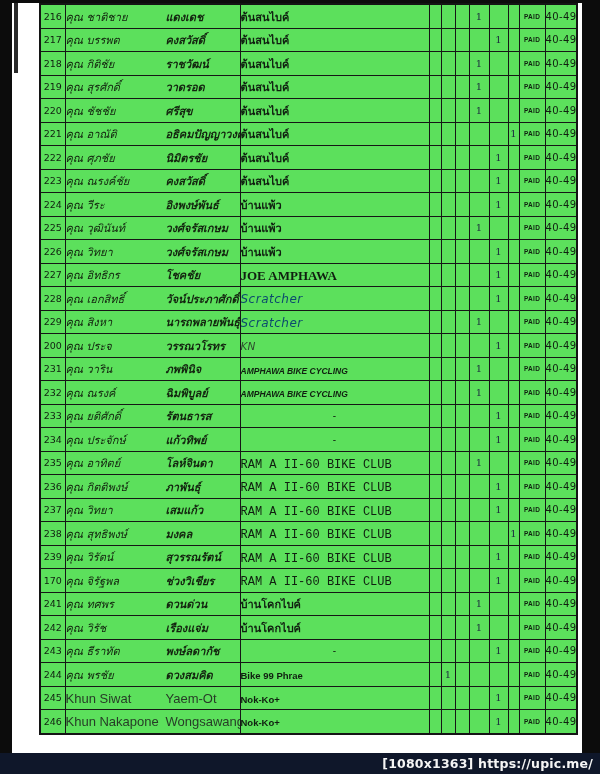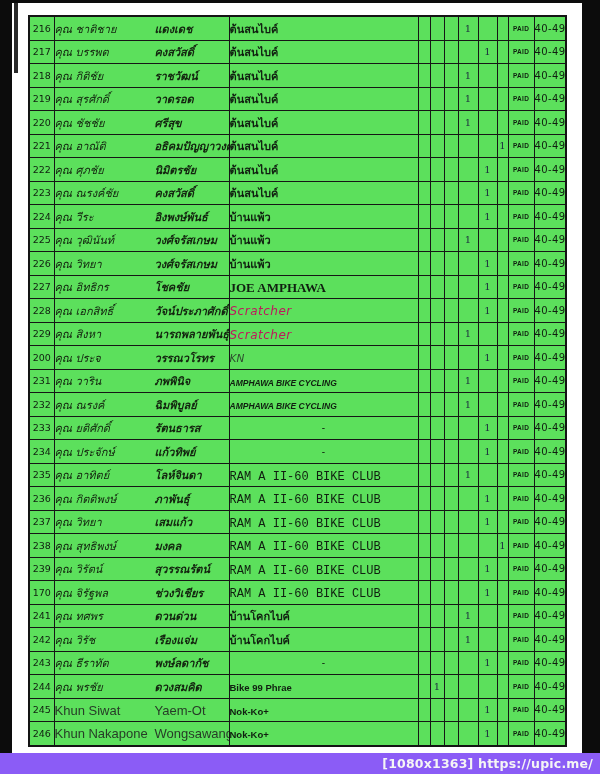--- a/index.html
+++ b/index.html
@@ -5,48 +5,47 @@
   html,body{margin:0;padding:0;}
   body{
     width:600px;height:774px;position:relative;background:#ffffff;
     font-family:"Liberation Sans",sans-serif;overflow:hidden;
   }
   .frame-left{position:absolute;left:0;top:0;width:12px;height:774px;background:#0c0c0c;}
   .frame-right{position:absolute;left:582px;top:0;width:18px;height:774px;background:#0c0c0c;}
   .frame-top{position:absolute;left:0;top:0;width:600px;height:3px;background:#0c0c0c;}
   .shadow-strip{position:absolute;left:14px;top:3px;width:4px;height:70px;background:#2a2a2a;}
   .footer-bar{
-    position:absolute;left:0;top:753px;width:600px;height:21px;background:#8b5cf6;
+    position:absolute;left:0;top:753px;width:600px;height:21px;background:#0f172a;
     color:#f5f5f5;text-align:right;box-sizing:border-box;padding-right:7px;
     font-family:"DejaVu Sans",sans-serif;font-size:12.5px;font-weight:bold;line-height:21px;
     letter-spacing:0.2px;
   }
   table.grid{
-    position:absolute;left:28px;top:3px;width:539px;
+    position:absolute;left:39px;top:3px;width:539px;
     border-collapse:collapse;table-layout:fixed;
     border:2.5px solid #141414;
-    margin-top:12px;
   }
   table.grid td{
     border:1.6px solid #161616;background:#5ce05c;height:22.5px;
     padding:0;overflow:hidden;white-space:nowrap;vertical-align:middle;
   }
   td.no{font-size:9.5px;text-align:center;font-family:"DejaVu Sans",sans-serif;color:#101f10;}
   td.namecell{padding-left:6px;}
   .fname{display:inline-block;width:100px;font-family:"DejaVu Serif",serif;
     font-style:italic;font-weight:normal;font-size:11px;color:#13240f;}
   .lname{font-family:"DejaVu Serif",serif;font-style:italic;font-weight:bold;
     font-size:11px;color:#13240f;}
   .name-en .fname,.name-en .lname{
     font-family:"Liberation Sans",sans-serif;font-style:normal;font-weight:normal;
     font-size:13px;color:#273c27;}
   td.teamcell{padding-left:4px;color:#101f10;}
   .team-thai{font-family:"DejaVu Serif",serif;font-weight:bold;font-size:11px;}
   .team-serif-caps{font-family:"Liberation Serif",serif;font-weight:bold;font-size:13px;}
-  .team-script-italic{font-family:"DejaVu Sans",sans-serif;font-style:italic;font-size:12px;color:#be185d;letter-spacing:0.5px;}
+  .team-script-italic{font-family:"DejaVu Sans",sans-serif;font-style:italic;font-size:12px;color:#0c4a6e;letter-spacing:0.5px;}
   .team-italic-caps{font-family:"DejaVu Sans",sans-serif;font-style:italic;font-size:10.5px;color:#2e4b2e;}
   .team-bold-italic-small{font-family:"Liberation Sans",sans-serif;font-weight:bold;font-style:italic;font-size:8.5px;}
   .team-sans{font-family:Liberation Mono, monospace;font-size:12px;}
   .team-bold-small{font-family:"Liberation Sans",sans-serif;font-weight:bold;font-size:9.5px;}
   td.dashcell{text-align:center;padding-left:0;font-size:10px;}
   td.mark{font-family:"DejaVu Serif",serif;font-size:10px;text-align:center;color:#1c2c40;}
   td.paid{font-family:"Liberation Sans",sans-serif;font-size:6.5px;font-weight:bold;
     text-align:center;letter-spacing:0.3px;color:#101f10;}
   td.age{font-family:"DejaVu Sans",sans-serif;font-size:10px;text-align:center;
     letter-spacing:0.4px;color:#101f10;}

